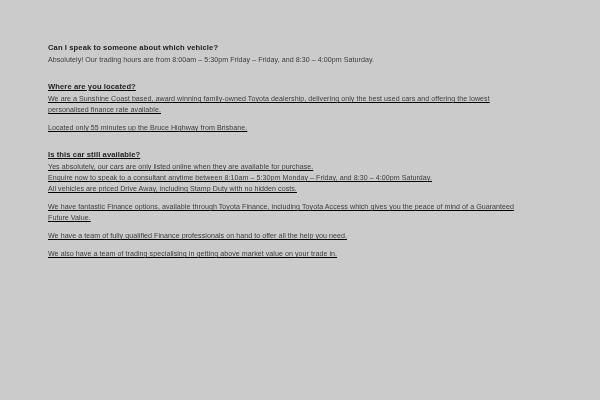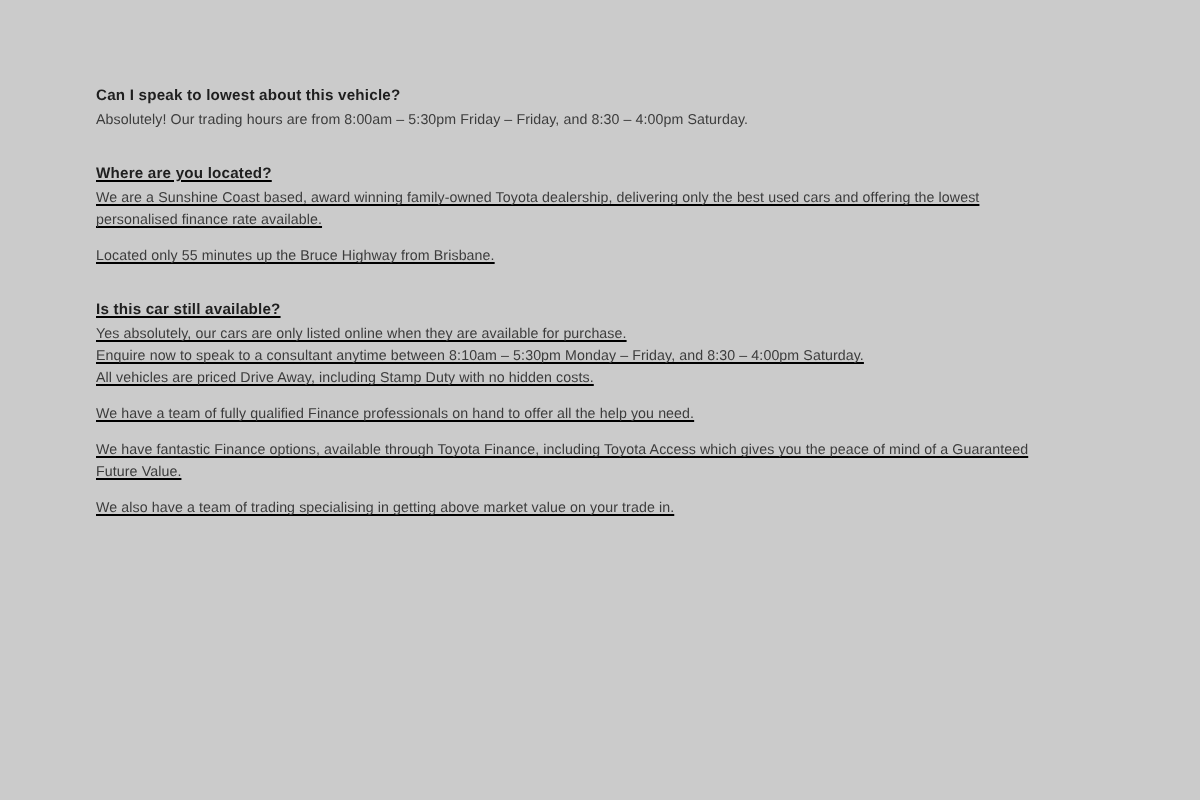--- a/index.html
+++ b/index.html
@@ -42,35 +42,35 @@
   .faq-answer:last-child {
     margin-bottom: 0;
   }
 </style>
 </head>
 <body>
 
 <div class="faq-wrap">
 
   <div class="faq-section">
-    <h3 class="faq-question">Can I speak to lowest about this vehicle?</h3>
+    <h3 class="faq-question">Can I speak to someone about which vehicle?</h3>
     <p class="faq-answer">Absolutely! Our trading hours are from 8:00am – 5:30pm Friday – Friday, and 8:30 – 4:00pm Saturday.</p>
   </div>
 
   <div class="faq-section">
     <h3 class="faq-question">Where are you located?</h3>
     <p class="faq-answer">We are a Sunshine Coast based, award winning family-owned Toyota dealership, delivering only the best used cars and offering the lowest
 personalised finance rate available.</p>
     <p class="faq-answer">Located only 55 minutes up the Bruce Highway from Brisbane.</p>
   </div>
 
   <div class="faq-section">
     <h3 class="faq-question">Is this car still available?</h3>
     <p class="faq-answer">Yes absolutely, our cars are only listed online when they are available for purchase.
 Enquire now to speak to a consultant anytime between 8:10am – 5:30pm Monday – Friday, and 8:30 – 4:00pm Saturday.
 All vehicles are priced Drive Away, including Stamp Duty with no hidden costs.</p>
-    <p class="faq-answer">We have a team of fully qualified Finance professionals on hand to offer all the help you need.</p>
     <p class="faq-answer">We have fantastic Finance options, available through Toyota Finance, including Toyota Access which gives you the peace of mind of a Guaranteed
 Future Value.</p>
+    <p class="faq-answer">We have a team of fully qualified Finance professionals on hand to offer all the help you need.</p>
     <p class="faq-answer">We also have a team of trading specialising in getting above market value on your trade in.</p>
   </div>
 
 </div>
 
 </body></html>

